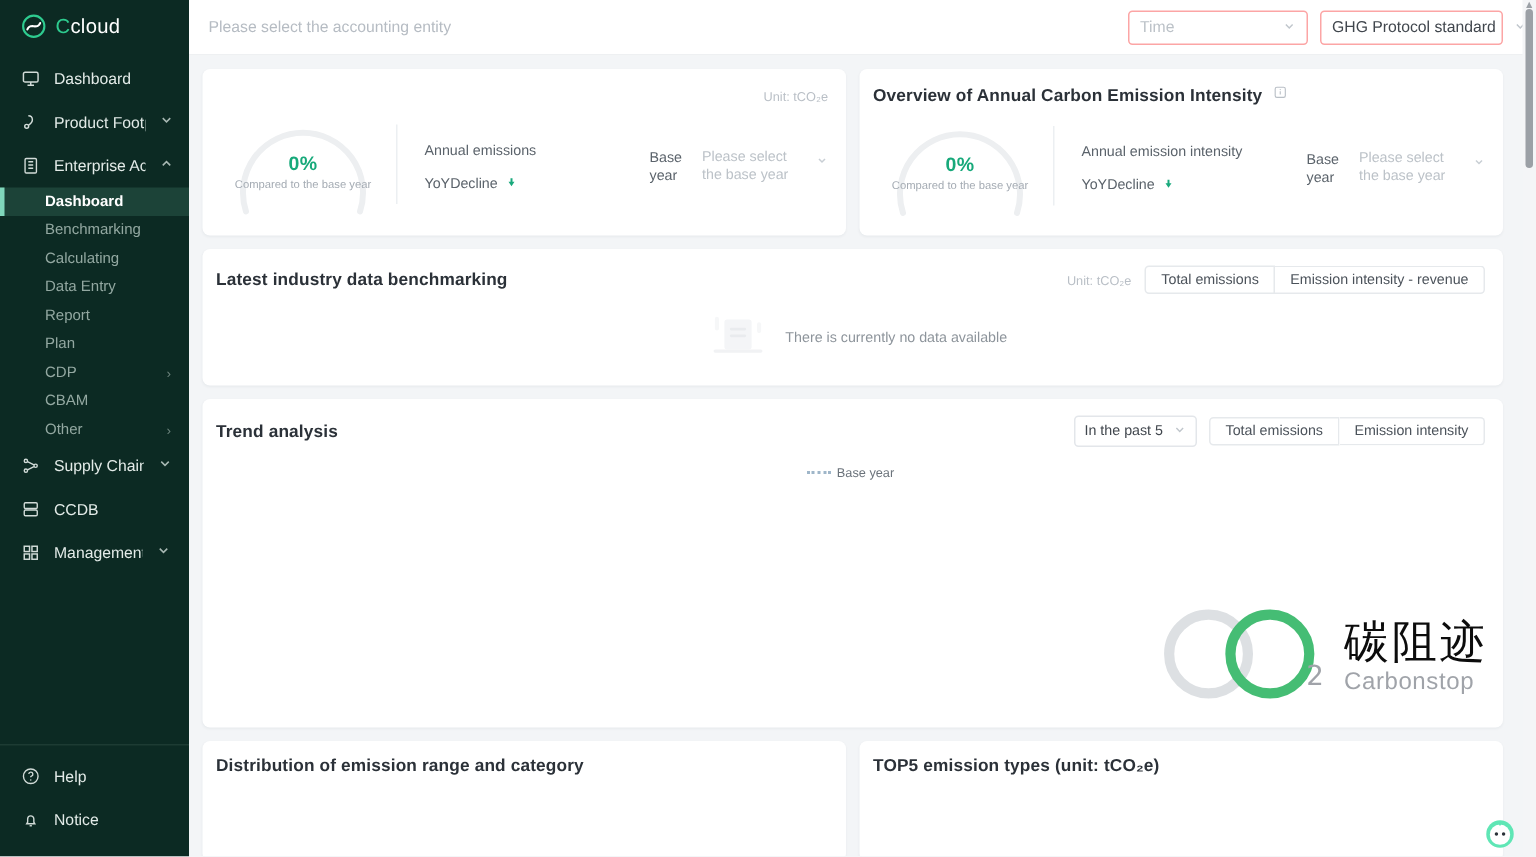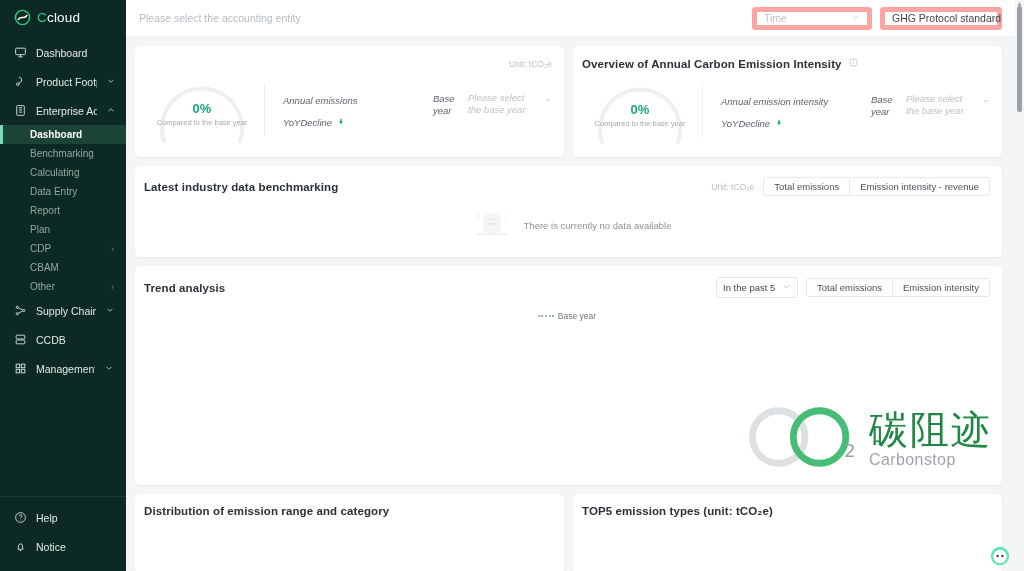--- a/index.html
+++ b/index.html
@@ -63,21 +63,21 @@
     background: #f3f5f7; overflow: hidden;
   }
   .topbar {
     height: 37px; background: #ffffff; display: flex; align-items: center;
     padding: 0 22px 0 13px; border-bottom: 1px solid #eef0f2;
     position: relative;
   }
   .entity-placeholder { font-size: 10.5px; color: #b6bcc3; }
   .topbar-right { margin-left: auto; display: flex; align-items: center; gap: 8px; }
   .select-box {
-    height: 23px; border: 5px solid #fca5a5; border-radius: 3px;
+    height: 23px; border: 1px solid #fca5a5; border-radius: 3px;
     display: flex; align-items: center; padding: 0 7px;
     font-size: 10.5px; background: #fff; cursor: pointer;
   }
   .select-box .sv { white-space: nowrap; }
   .select-box.ph .sv { color: #bcc2c8; }
   .select-box .sv.filled { color: #40464d; }
   .select-box .caret { margin-left: auto; padding-left: 12px; color: #c0c6cc; font-size: 9px; }
   .sel-time { width: 120px; }
   .sel-std { width: 122px; }
 
@@ -101,21 +101,21 @@
   .info-ico { display:inline-block; vertical-align: 1px; margin-left: 4px; }
   .ov-body { display: flex; align-items: center; padding-top: 4px; }
   .gauge { width: 104px; height: 72px; position: relative; flex: 0 0 104px; margin-left: 6px;}
   .gauge svg { display: block; }
   .gauge-center {
     position: absolute; left: 0; right: 0; top: 28px; text-align: center;
   }
   .gauge-pct { font-size: 13px; color: #17a97a; font-weight: bold; letter-spacing: .2px;}
   .gauge-sub { font-size: 7.5px; color: #a4abb3; margin-top: 2px; }
   .vline { width: 1px; height: 53px; background: #eceff2; margin: 0 18px 0 10px; }
-  .ov-fields { flex: 1 1 auto; display: flex; align-items: flex-start; padding-top: 4px; font-style: italic;}
+  .ov-fields { flex: 1 1 auto; display: flex; align-items: center; padding-top: 4px;}
   .f-left { flex: 0 0 auto; }
   .f-row { font-size: 9.5px; color: #5b636b; height: 16px; display: flex; align-items: center; gap: 5px;}
   .f-row + .f-row { margin-top: 6px; }
   .down-arrow { color: #19a97c; font-size: 9px; }
   .f-right { margin-left: auto; display: flex; align-items: flex-start; gap: 6px; }
   .by-label { font-size: 9.5px; color: #5b636b; width: 29px; line-height: 12px; padding-top: 1px;}
   .by-select { width: 84px; font-size: 9.5px; color: #bcc2c8; line-height: 12px; position: relative; padding-right: 12px;}
   .by-select .caret2 { position: absolute; right: 0; top: 4px; color: #c8ced4; font-size: 8px; }
 
   
@@ -152,21 +152,21 @@
   .legend-row { text-align: center; margin-top: 5px; height: 12px;}
   .legend-item { display: inline-flex; align-items: center; gap: 4px; font-size: 8.5px; color: #6b737b;}
   .dashed { width: 16px; height: 0; border-top: 2px dotted #9fb6c9; display: inline-block; }
   .unit-note { font-size: 8px; color: #9aa1a8; margin-top: 9px; }
   .watermark {
     position: absolute; right: 10px; bottom: 8px;
     display: flex; align-items: center; gap: 6px; opacity: .95;
     pointer-events: none;
   }
   .wm-text { display: flex; flex-direction: column; line-height: 1; }
-  .wm-cn { font-size: 39px; color: #15803d; letter-spacing: 2px; font-family: "DejaVu Sans", sans-serif;}
+  .wm-cn { font-size: 30px; color: #000000; letter-spacing: 2px; font-family: "DejaVu Sans", sans-serif;}
   .wm-en { font-size: 16px; color: #9b9fa5; letter-spacing: .4px; margin-top: 3px;}
 
   
   .row4 { display: flex; gap: 9px; margin-top: 9px; }
   .bot-card { flex: 1 1 0; height: 80px; padding: 11px 12px 0 9px; }
 
   
   .chat-fab {
     position: absolute; right: 13px; bottom: 4px;
     width: 22px; height: 22px; cursor: pointer;

